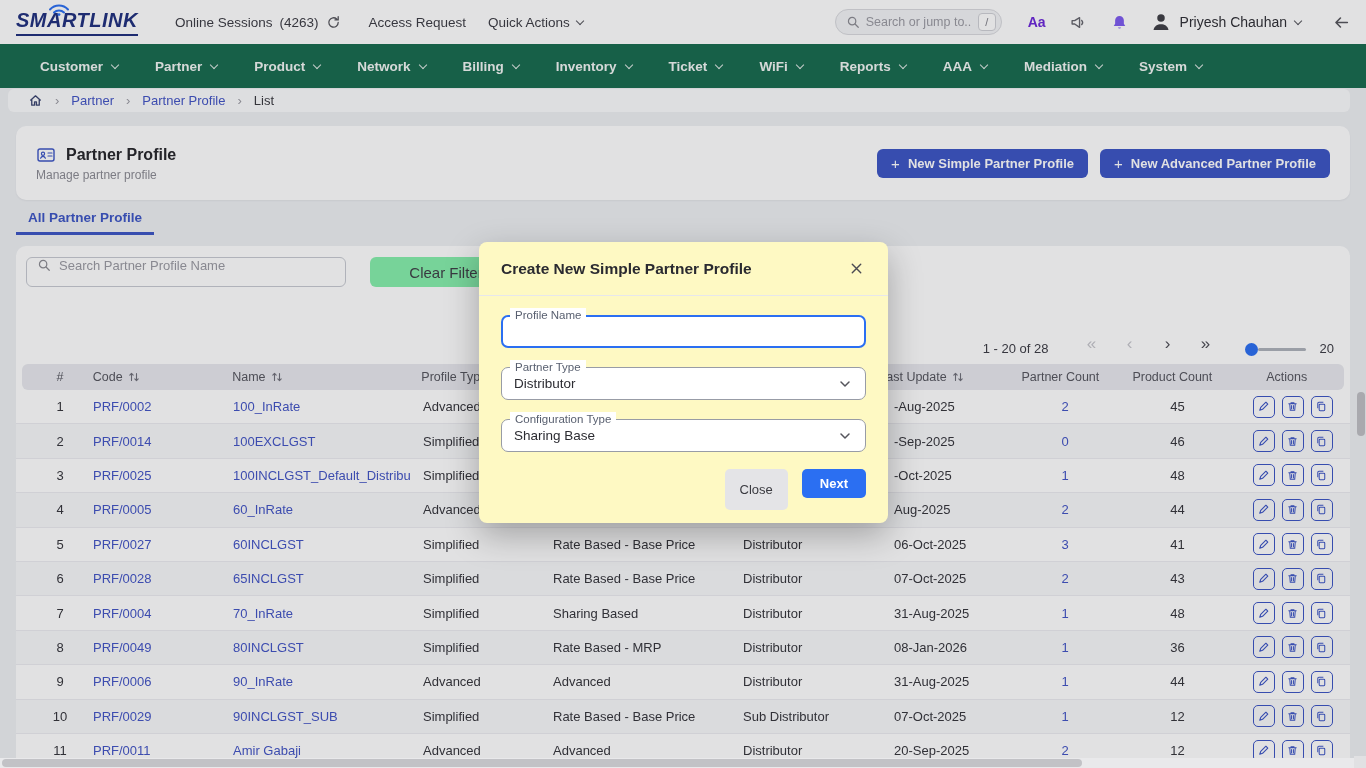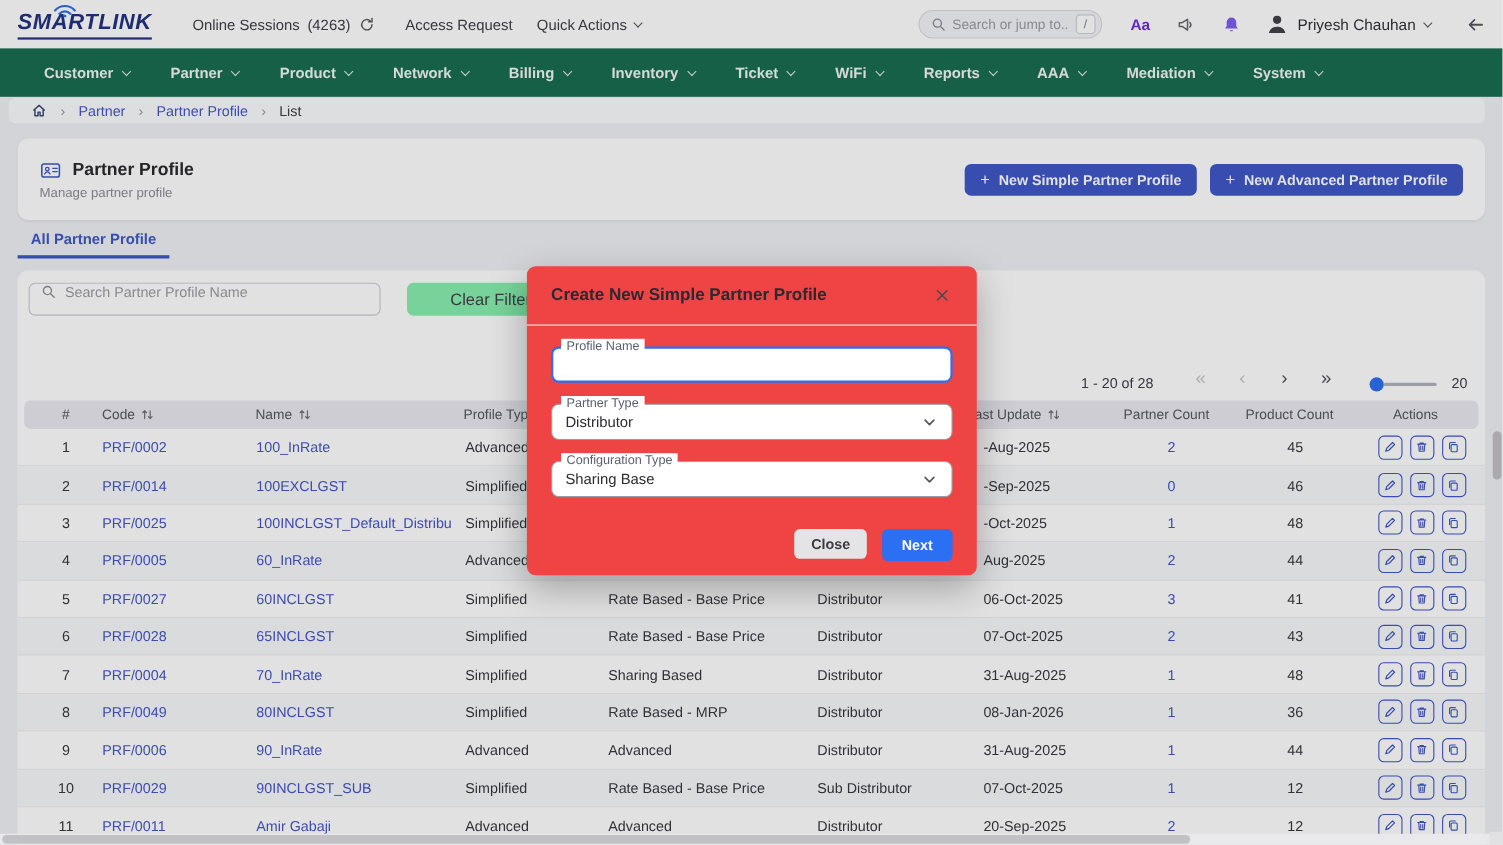--- a/index.html
+++ b/index.html
@@ -81,32 +81,32 @@
   .trow .col-update{padding-left:24px}
   .col-pcount{width:110px;justify-content:center;text-align:center}
   .col-prcount{width:115px;justify-content:center;text-align:center}
   .col-actions{width:115px;display:flex;justify-content:center;gap:7px}
   .cell{display:flex;align-items:center}
   .link{color:var(--link-blue,#4254c5);text-decoration:none;cursor:pointer}
   .action-btn{width:22px;height:22px;border:1.4px solid var(--primary-blue,#3c55c5);border-radius:5px;background:transparent;color:var(--primary-blue,#3c55c5);display:inline-flex;align-items:center;justify-content:center;padding:0;cursor:pointer}
 
   
   .backdrop{position:absolute;inset:0;background:rgba(20,22,28,.13);z-index:40}
-  .modal{position:absolute;left:479px;top:242px;width:409px;height:281px;background:#ef4444;border-radius:8px;box-shadow:0 12px 34px rgba(0,0,0,.28);z-index:50}
+  .modal{position:absolute;left:479px;top:242px;width:409px;height:281px;background:#fef9c3;border-radius:8px;box-shadow:0 12px 34px rgba(0,0,0,.28);z-index:50}
   .modal-head{height:54px;display:flex;align-items:center;justify-content:space-between;padding:0 22px;border-bottom:1px solid #e7e7ec}
   .modal-title{font-size:15.5px;font-weight:600;color:#2a2a30}
   .modal-close{background:none;border:none;cursor:pointer;display:flex;padding:2px}
   .modal-body{padding:0 22px}
   .field{position:relative;margin-top:19px}
   .fbox{width:100%;height:33px;border:1px solid #989ca6;border-radius:7px;display:flex;align-items:center;justify-content:space-between;padding:0 12px;font-size:13.5px;color:#2c2c32;background:#fff;outline:none}
   .field.focused .fbox{border:2px solid var(--accent-blue,#2b6ff2)}
   .flabel{position:absolute;top:-7px;left:9px;background:#fff;padding:0 5px;font-size:11.5px;color:#596070;z-index:1;line-height:14px}
   .select{cursor:pointer}
   .modal-foot{position:absolute;bottom:13px;right:22px;display:flex;gap:14px}
-  .btn-close{height:27px;padding:0 15px;background:#e4e4e7;color:#3a3a40;border:none;border-radius:5px;font-size:13px;font-weight:700;cursor:pointer}
+  .btn-close{height:41px;padding:0 15px;background:#e4e4e7;color:#3a3a40;border:none;border-radius:5px;font-size:13px;font-weight:400;cursor:pointer}
   .btn-next{height:29px;padding:0 18px;background:var(--accent-blue,#2b6ff2);color:#fff;border:none;border-radius:5px;font-size:13px;font-weight:600;cursor:pointer}
 
   
   .vscroll{position:absolute;right:1px;top:392px;width:8px;height:44px;background:#a9a9ae;border-radius:4px;z-index:60}
   .hscroll-track{position:absolute;left:0;bottom:0;width:1366px;height:10px;background:#e9e9eb;z-index:60}
   .hscroll-thumb{position:absolute;left:2px;bottom:1px;width:1080px;height:8px;background:#c2c2c6;border-radius:4px;z-index:61}
   .scroll-corner{position:absolute;right:0;bottom:0;width:12px;height:12px;background:#e1e1e3;z-index:62}
 </style>
 </head>
 <body>

